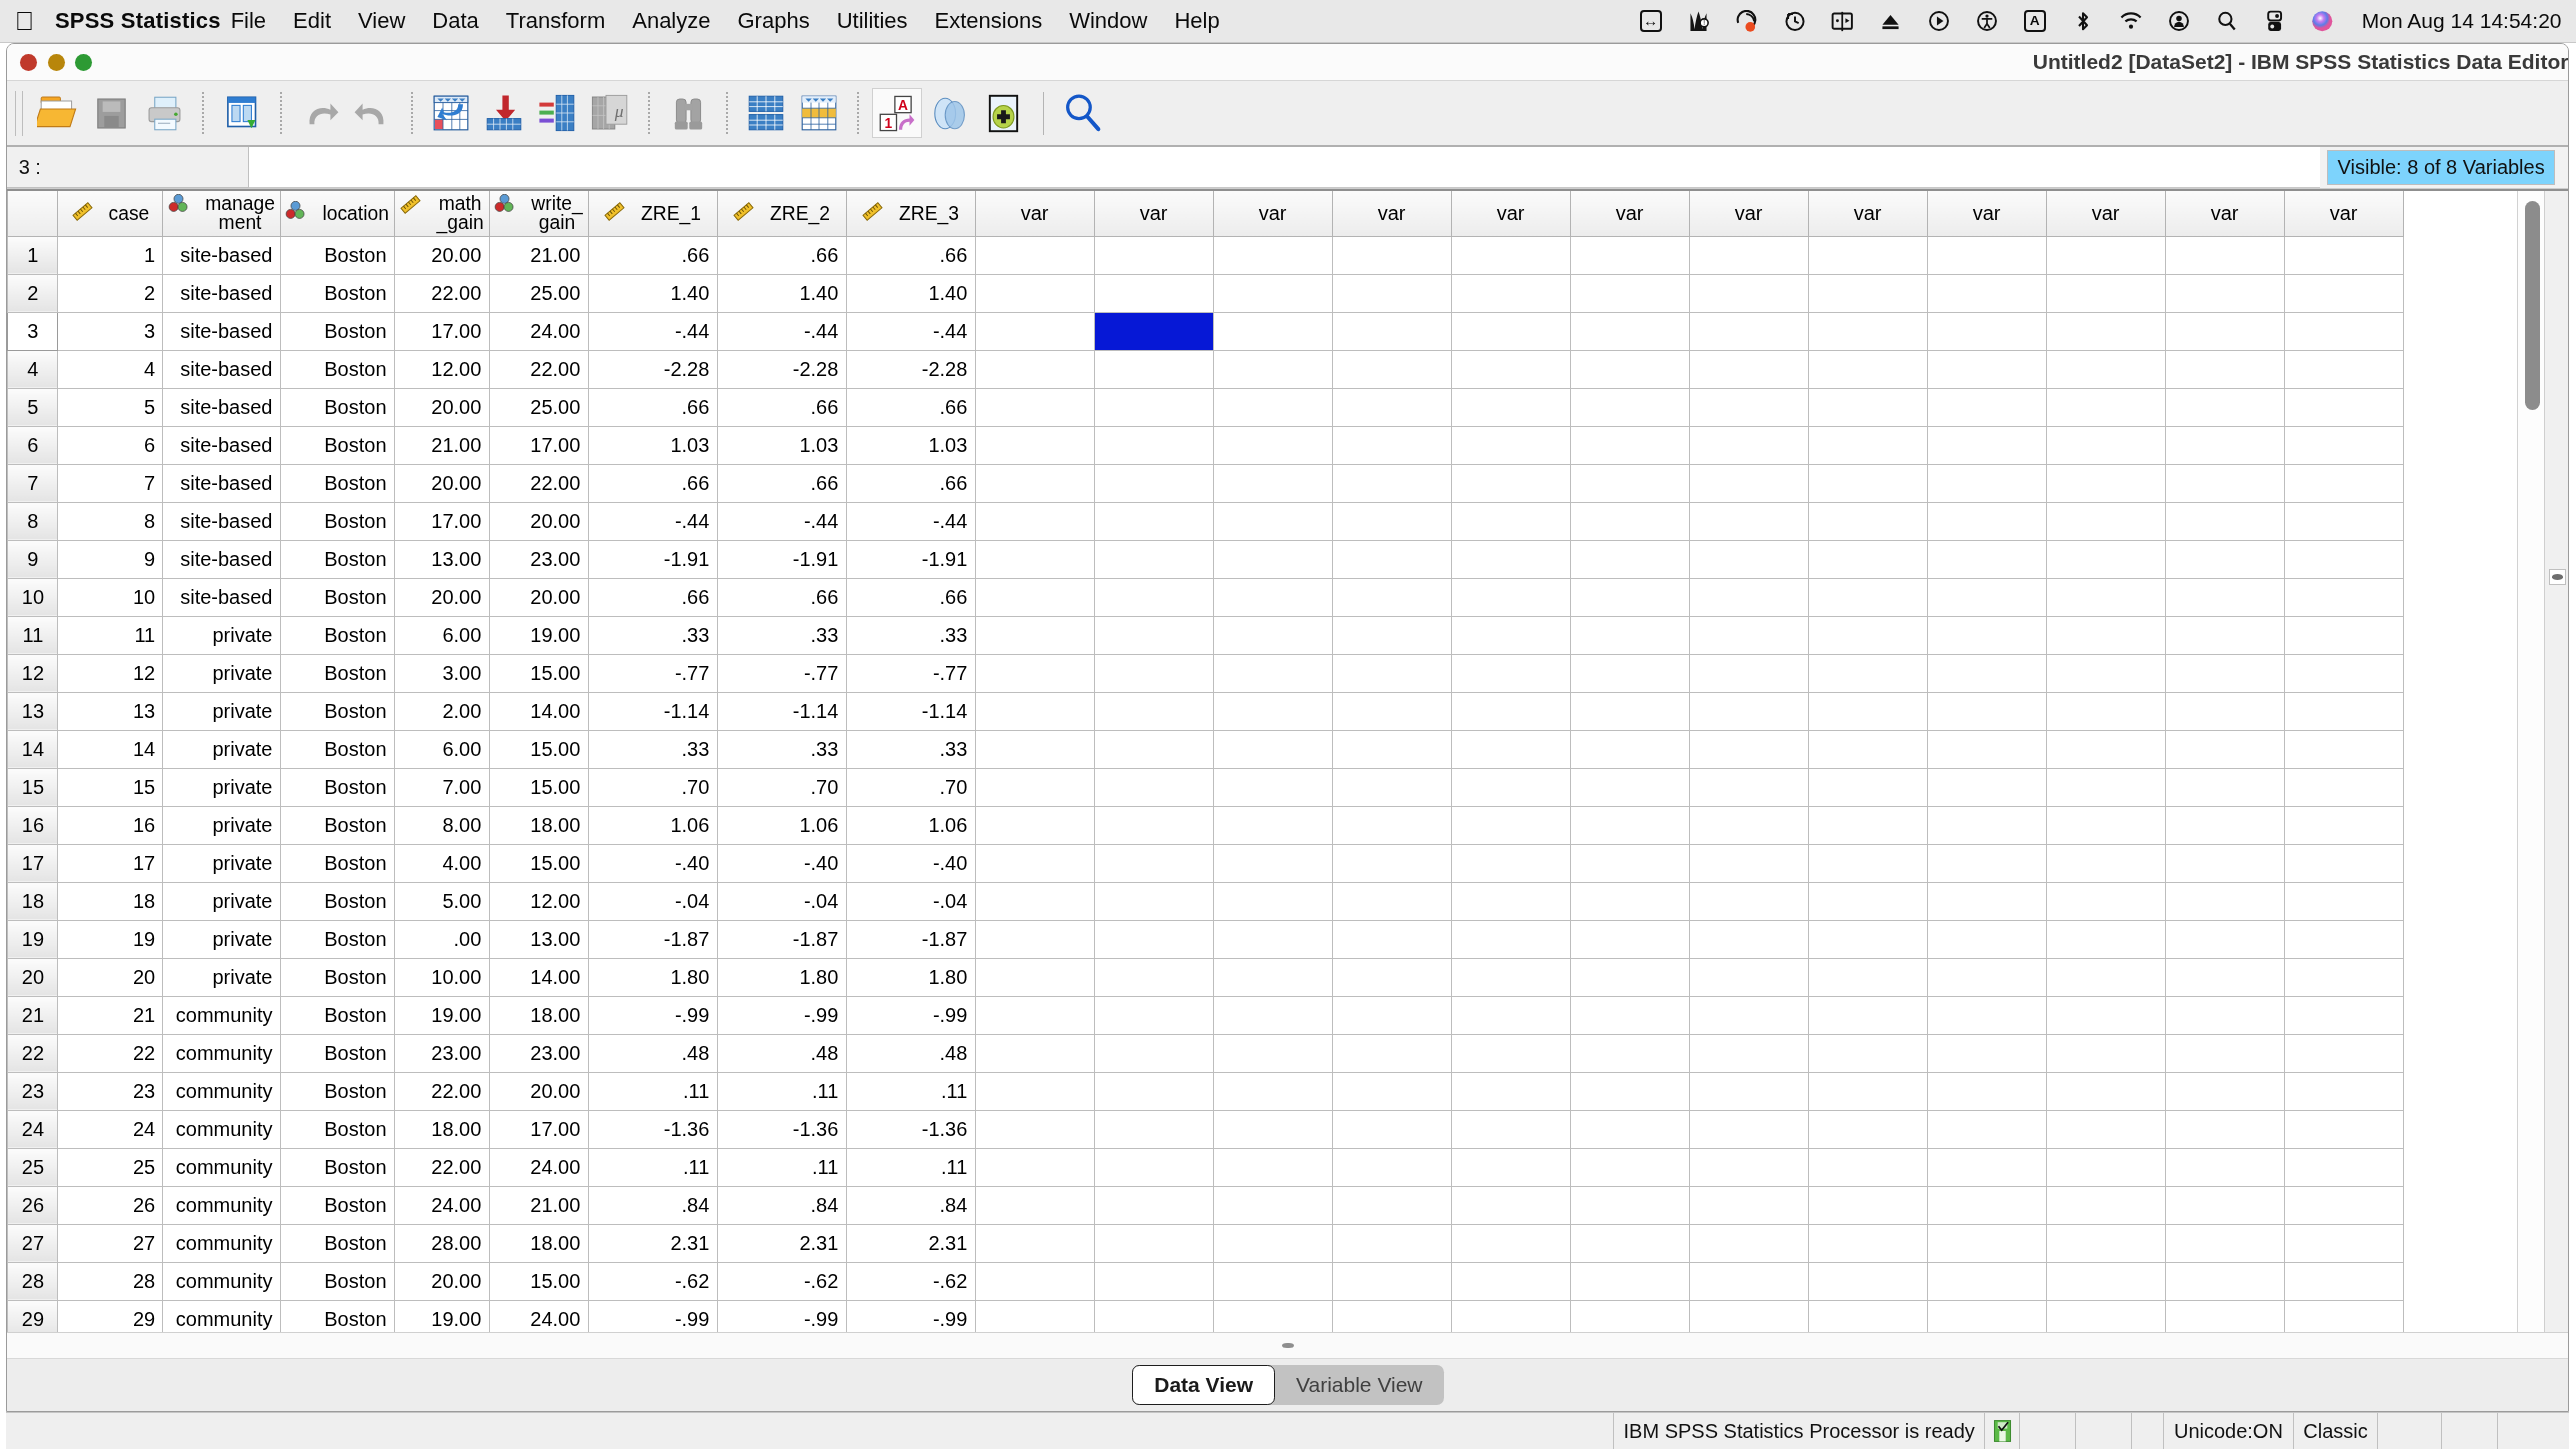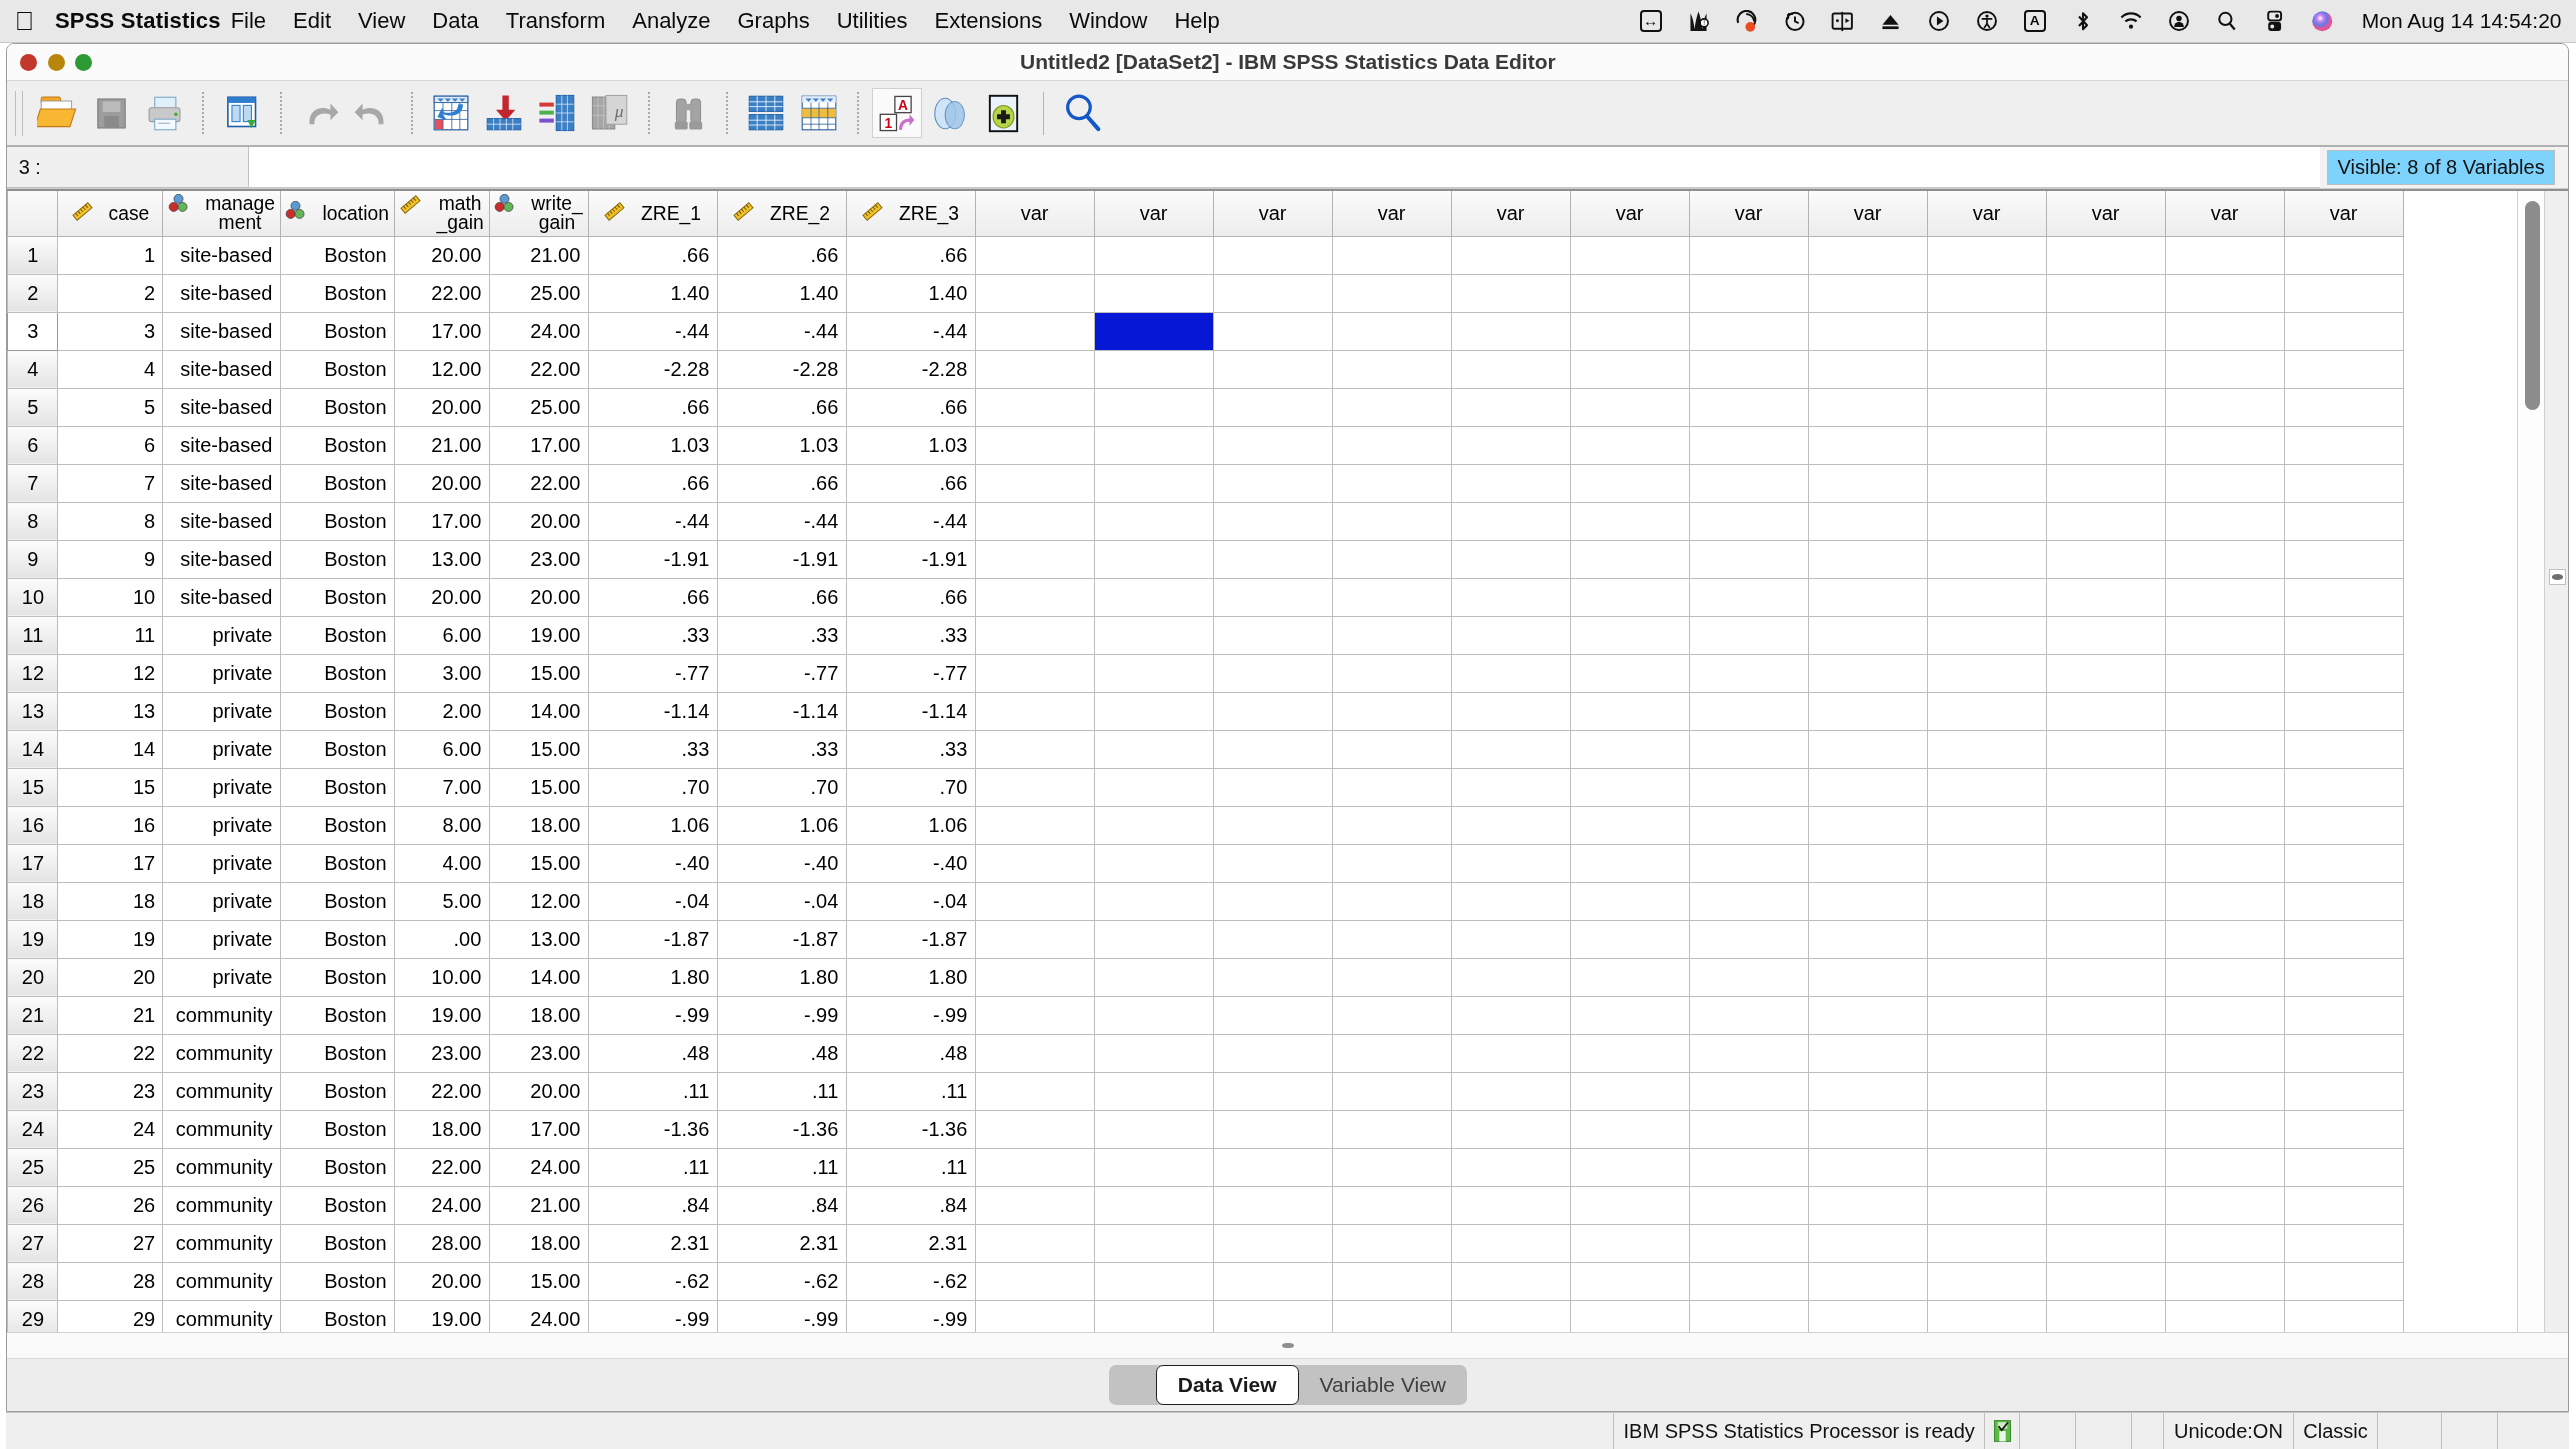--- a/index.html
+++ b/index.html
@@ -54,21 +54,21 @@
     position: relative;
     border-bottom: 0.8px solid #d6d6d6;
     flex: 0 0 auto;
   }
   .traffic { display: flex; gap: 10.5px; padding-left: 13px; }
   .tl { width: 17px; height: 17px; border-radius: 50%; }
   .tl.red    { background: #c0392b; }
   .tl.yellow { background: #b8860b; }
   .tl.green  { background: #2d9a34; }
   #wintitle {
-    position: absolute; left: 0; right: 0; text-align: center;
+    position: absolute; left: 0; right: 0; text-align: right;
     font-size: 21px; font-weight: bold; color: #3a3a3a;
   }
 
   
   #toolbar {
     height: 66px; background: #efefef;
     display: flex; align-items: center;
     padding: 0 8px;
     border-bottom: 2px solid #b0b0b0;
     flex: 0 0 auto;
@@ -187,21 +187,21 @@
   }
   #hsbrow .dot { width: 11.3px; height: 5.6px; border-radius: 50%; background: #8e8e8e; }
 
   
   #tabrow {
     height: 53px; background: #ededed;
     display: flex; align-items: center; justify-content: center;
     gap: 0; flex: 0 0 auto;
     border-top: 0.8px solid #d8d8d8;
   }
-  .tabgrp { display: flex; background: #c2c2c2; border-radius: 7.2px; padding-left: 47px; }
+  .tabgrp { display: flex; background: #c2c2c2; border-radius: 7.2px; }
   .tab {
     font-size: 21px; padding: 7.2px 21px;
     display: flex; align-items: center; justify-content: center;
     border-radius: 7.2px; color: #1b1b1b;
   }
   .tab.active {
     background: #ffffff; border: 1.6px solid #1d1d1d; font-weight: bold;
   }
   .tab.inactive { color: #404040; }
 

